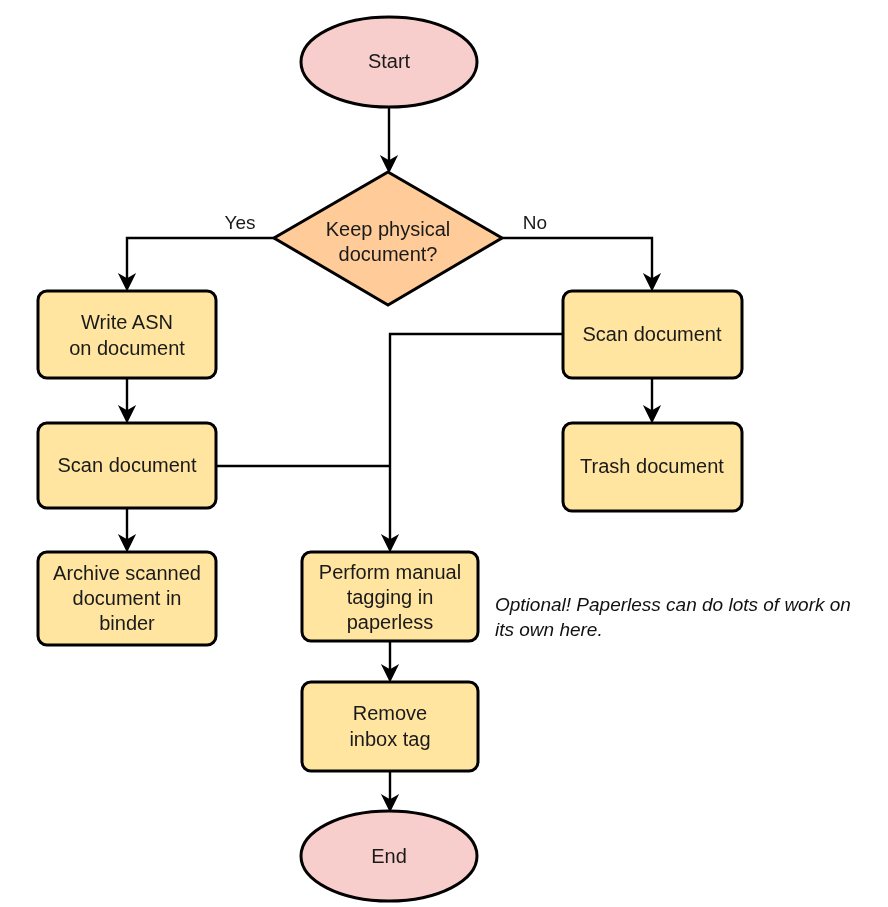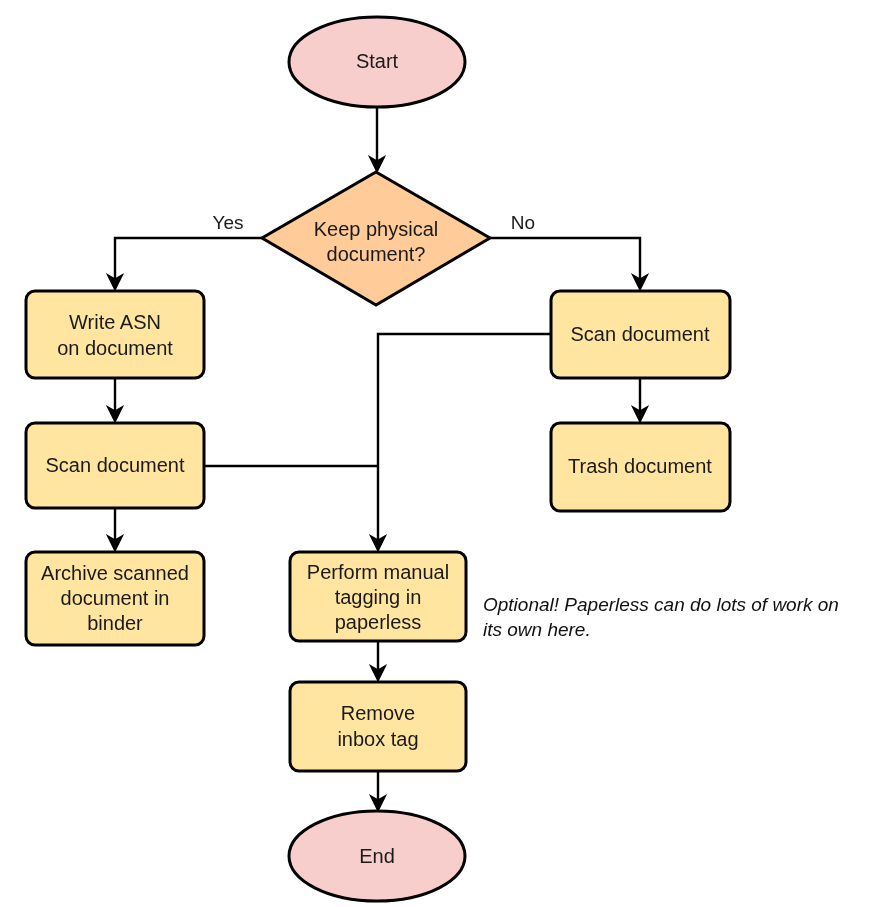--- a/index.html
+++ b/index.html
@@ -11,20 +11,21 @@
     width: 888px;
     height: 907px;
     overflow: hidden;
     font-family: "Liberation Sans", sans-serif;
   }
   #flowchart-root {
     position: relative;
     width: 874px;
     height: 907px;
     background: #ffffff;
+    padding-left: 12px;
   }
   svg.chart-canvas {
     display: block;
     width: 888px;
     height: 907px;
   }
   .node-shape {
     stroke: #000000;
     stroke-width: 3;
   }

